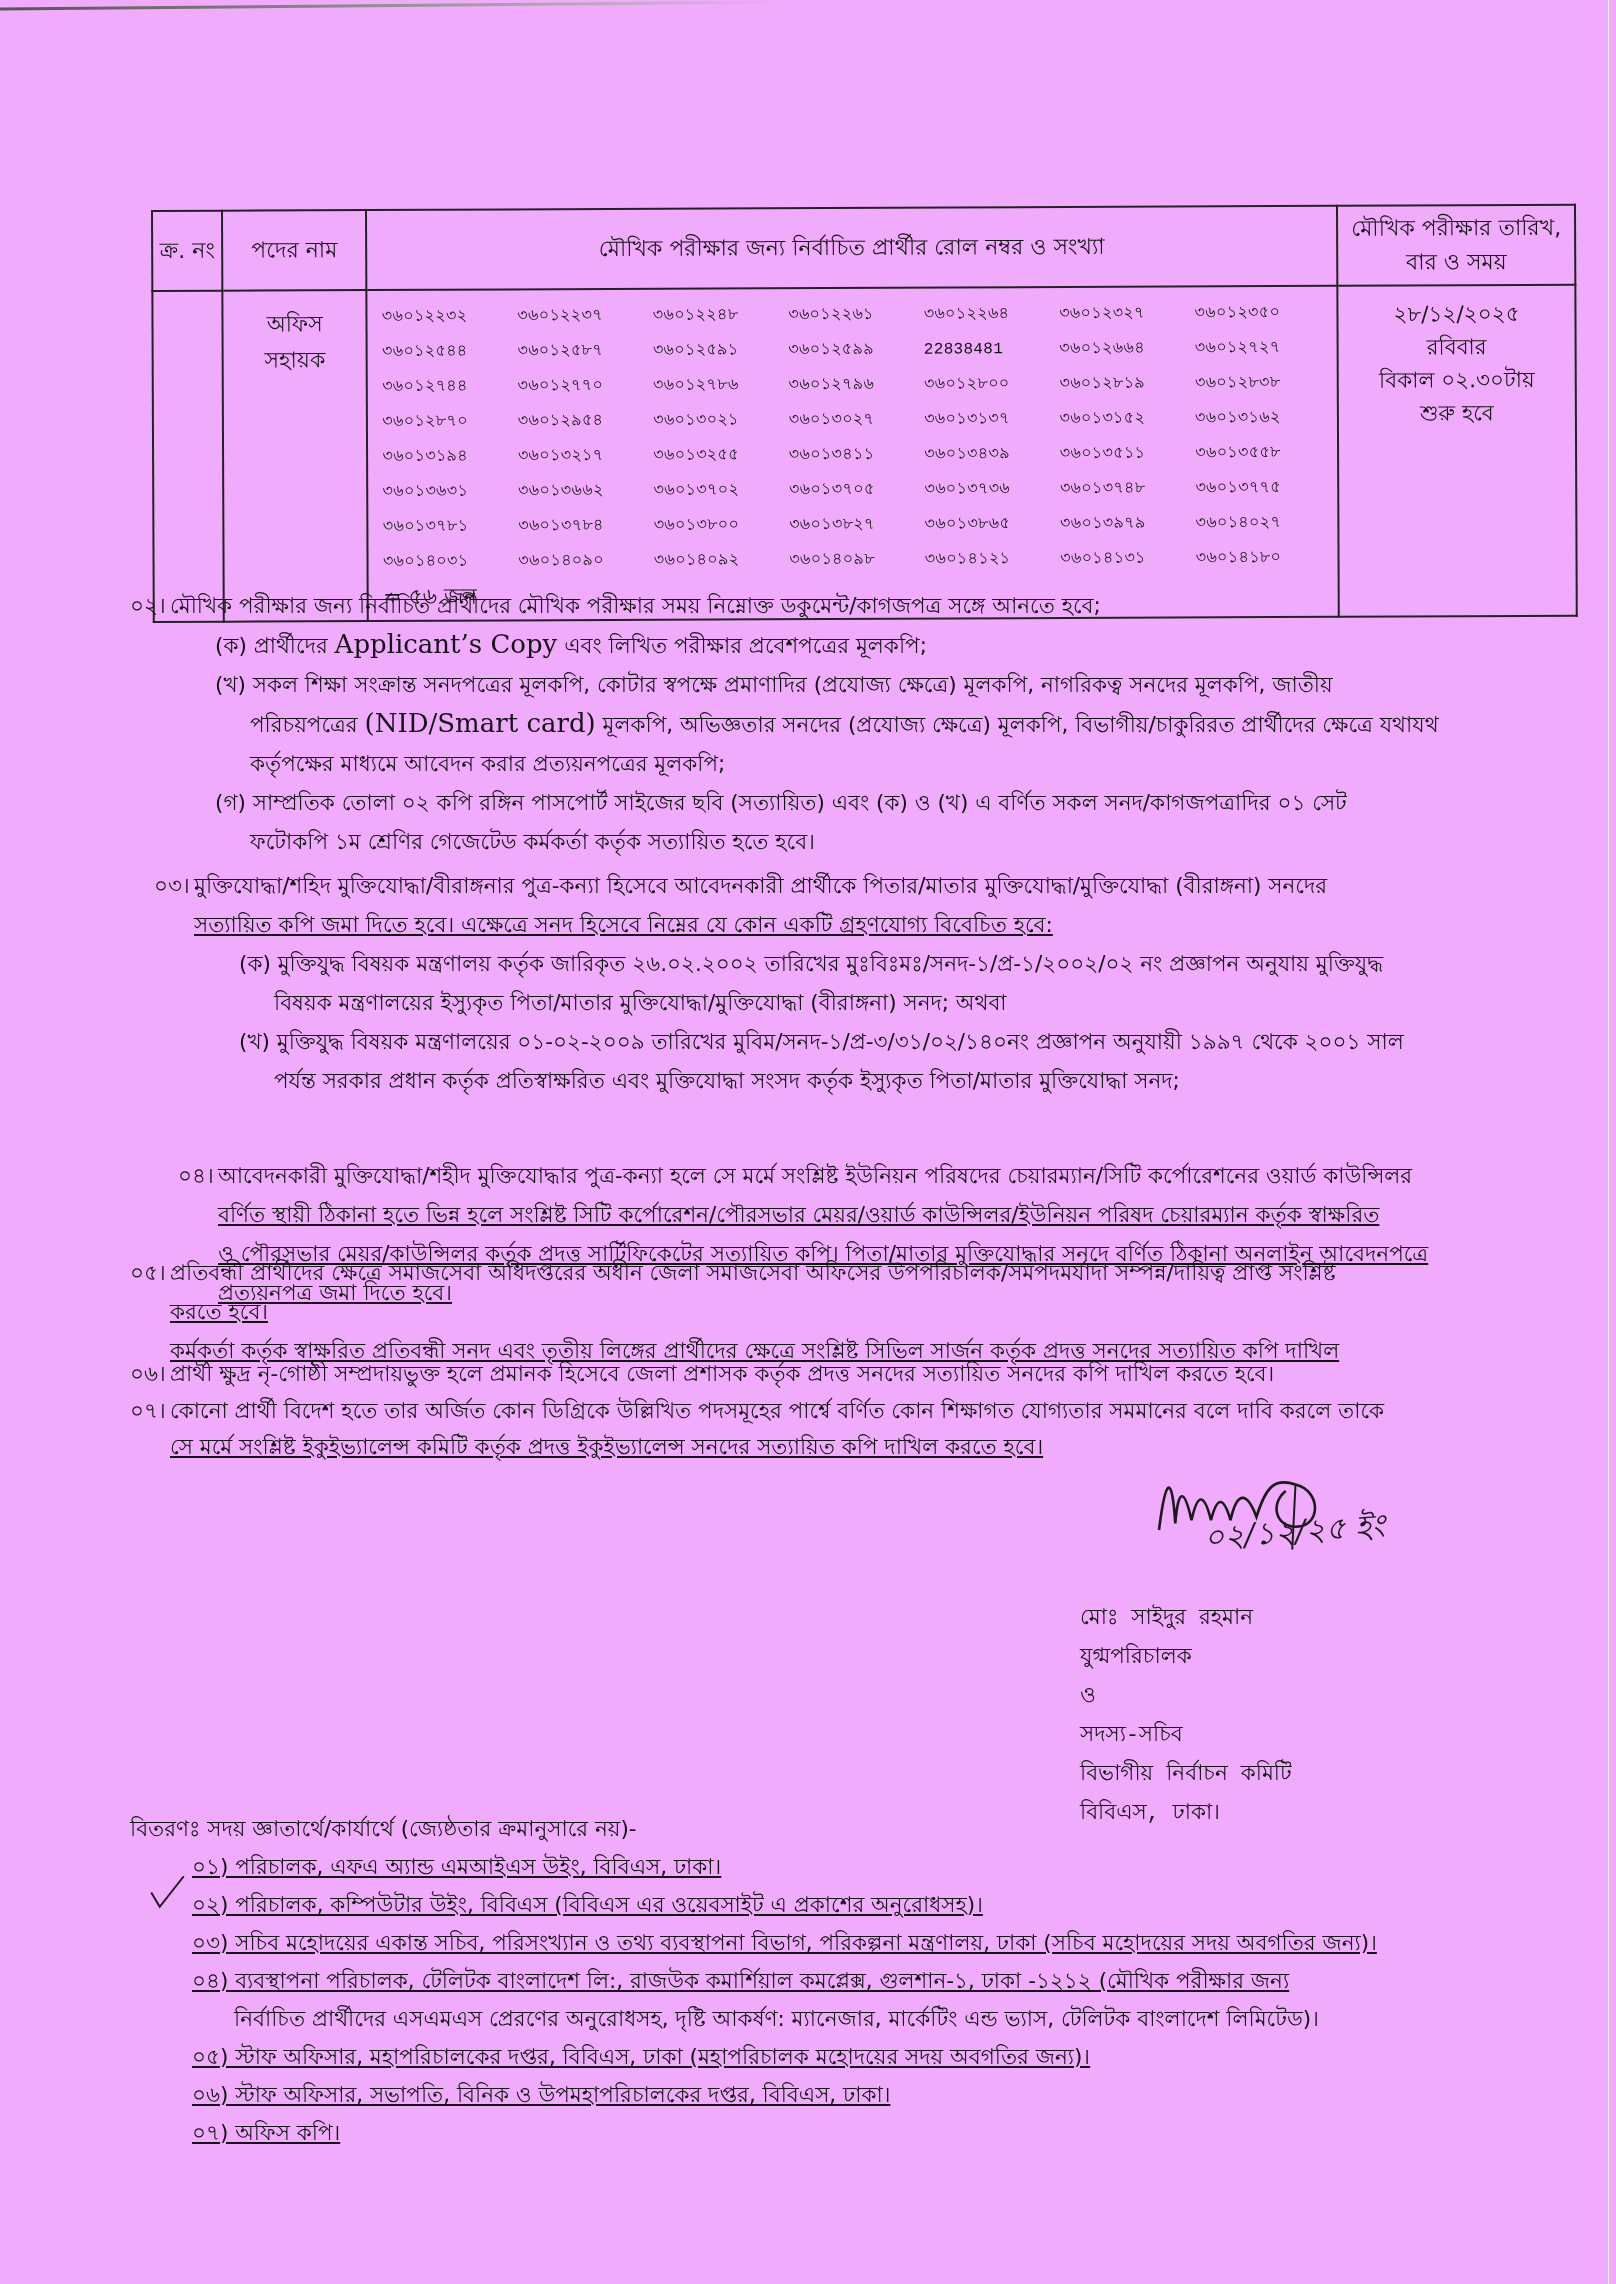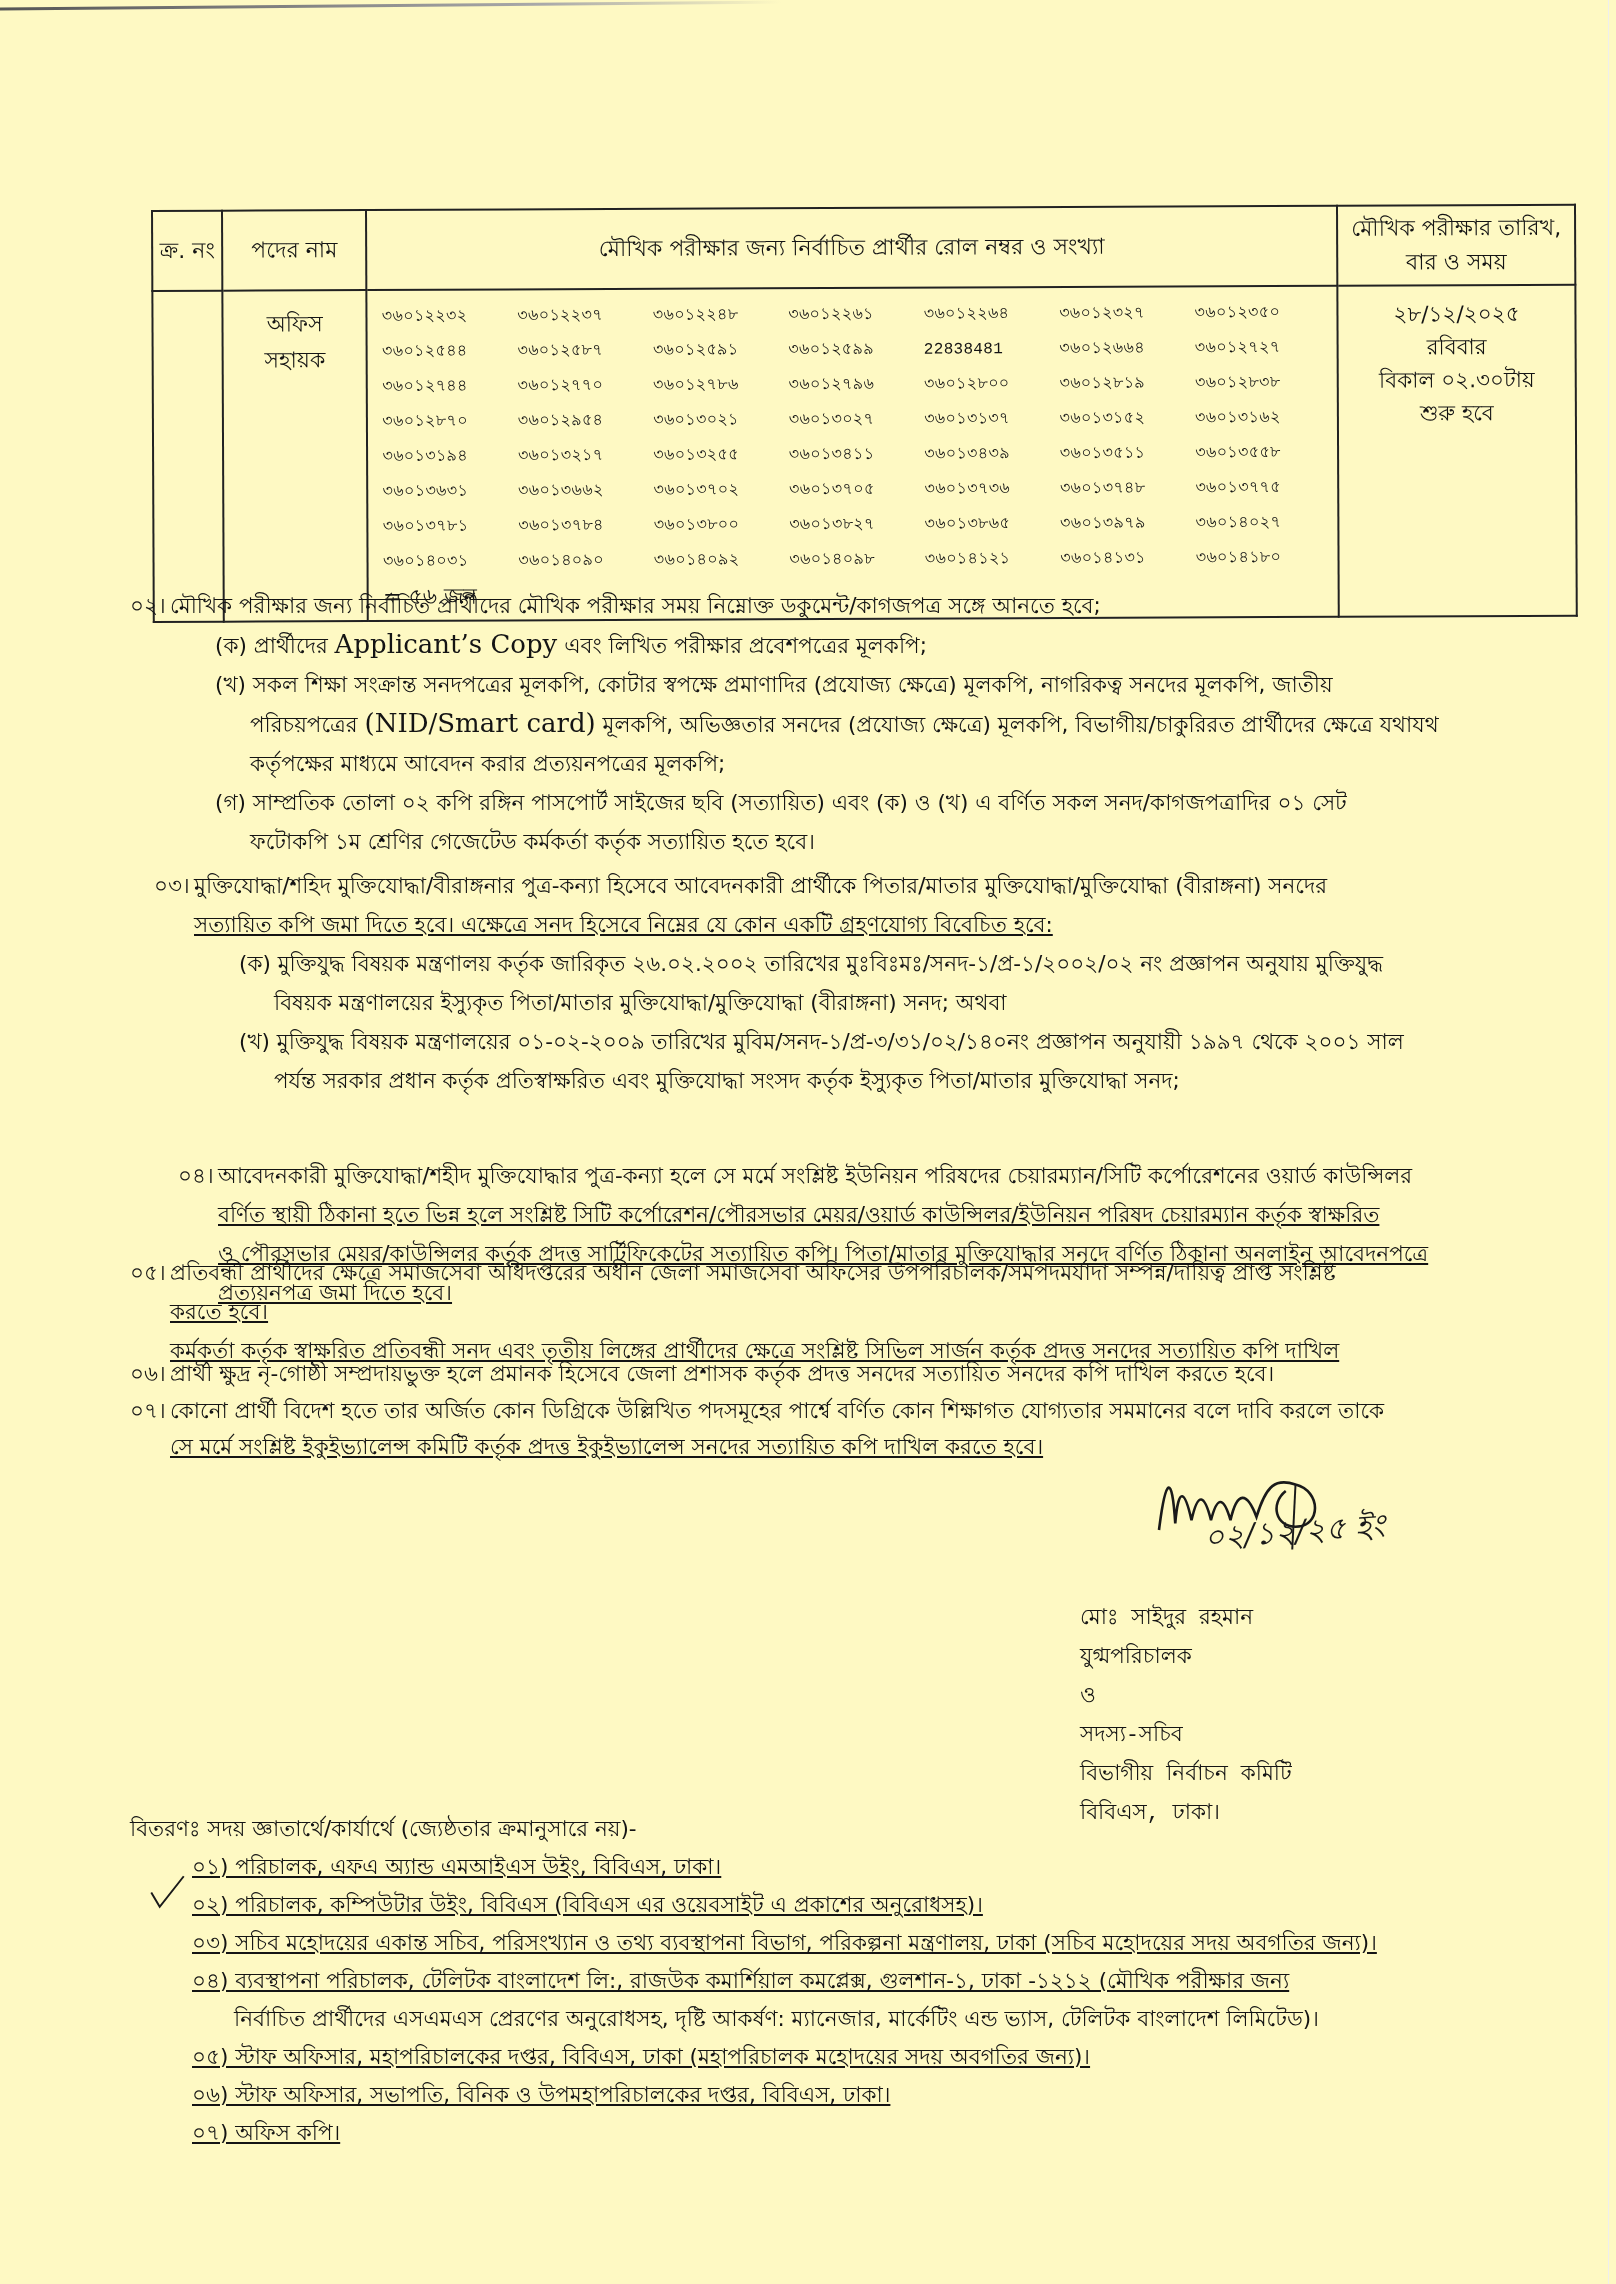--- a/index.html
+++ b/index.html
@@ -1,21 +1,21 @@
 <!DOCTYPE html>
 <html style="font-size:10.4px"><head>
 <meta charset="utf-8">
 <style>
   html, body { margin: 0; padding: 0; background: #ffffff; }
   body {
     width: 1617px; height: 2284px; position: relative; overflow: hidden;
     font-family: "DejaVu Sans", "Liberation Sans", sans-serif;
     color: #141414;
   }
-  .page { position: absolute; left: 0; top: 0; width: 1617px; height: 2284px; background: #fef9c3; }
+  .page { position: absolute; left: 0; top: 0; width: 1617px; height: 2284px; background: #f0abfc; }
   .scan-edge { position: absolute; left: 0; top: 3.9px; width: 781px; height: 3.3px; background: linear-gradient(90deg,#555,#aaa 70%,transparent); transform: rotate(-0.5deg); }
   .right-edge { position: absolute; right: 7.8px; top: 0; width: 1.3px; height: 2284px; background: #eee; }
 
   
   table.result {
     position: absolute; left: 151px; top: 210px; width: 1425px;
     border-collapse: collapse; font-size: 22px;
     transform: rotate(-0.25deg); transform-origin: left top;
   }
   table.result th, table.result td { border: 2px solid #222; vertical-align: top; }

